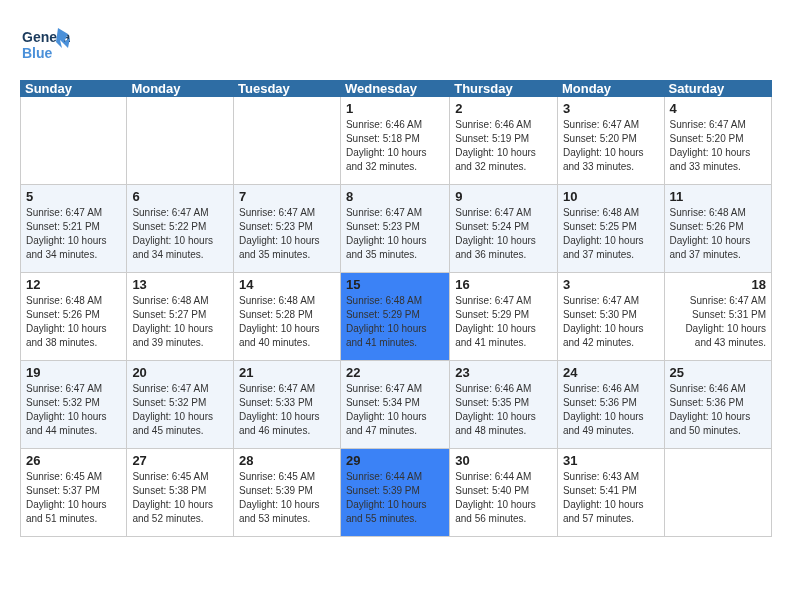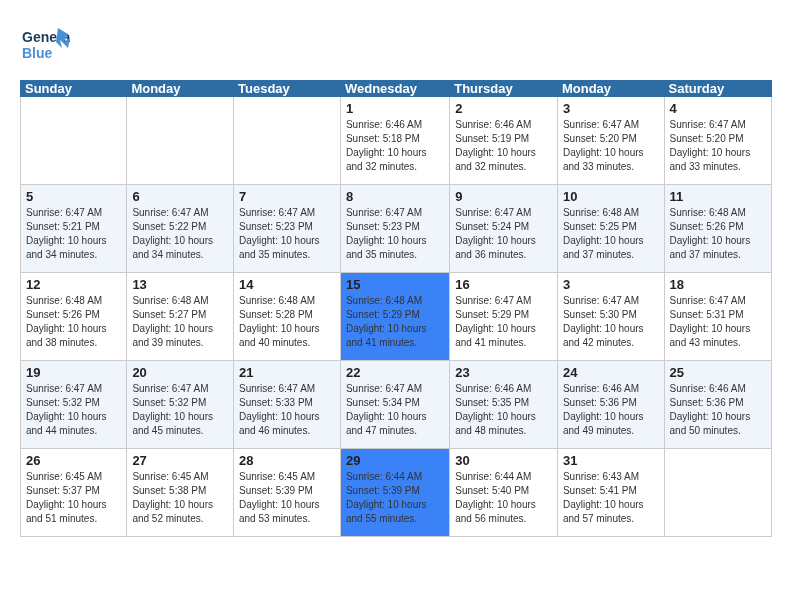--- a/index.html
+++ b/index.html
@@ -226,21 +226,21 @@
           <div class="day-info" style="white-space: pre-line;">Sunrise: 6:47 AM
 Sunset: 5:29 PM
 Daylight: 10 hours and 41 minutes.</div>
         </td>
         <td style="background-color: rgb(255, 255, 255);">
           <span class="day-number">3</span>
           <div class="day-info" style="white-space: pre-line;">Sunrise: 6:47 AM
 Sunset: 5:30 PM
 Daylight: 10 hours and 42 minutes.</div>
         </td>
-        <td style="background-color: rgb(255, 255, 255);">
+        <td style="background-color: rgb(255, 255, 255); text-align: right;">
           <span class="day-number">18</span>
           <div class="day-info" style="white-space: pre-line;">Sunrise: 6:47 AM
 Sunset: 5:31 PM
 Daylight: 10 hours and 43 minutes.</div>
         </td>
       </tr>
       <tr>
         <td style="background-color: rgb(240, 245, 251);">
           <span class="day-number">19</span>
           <div class="day-info" style="white-space: pre-line;">Sunrise: 6:47 AM

